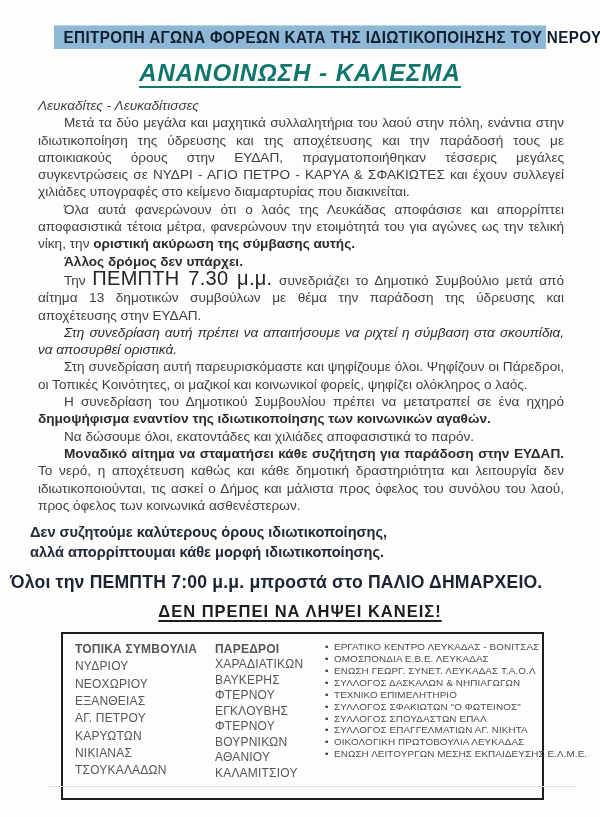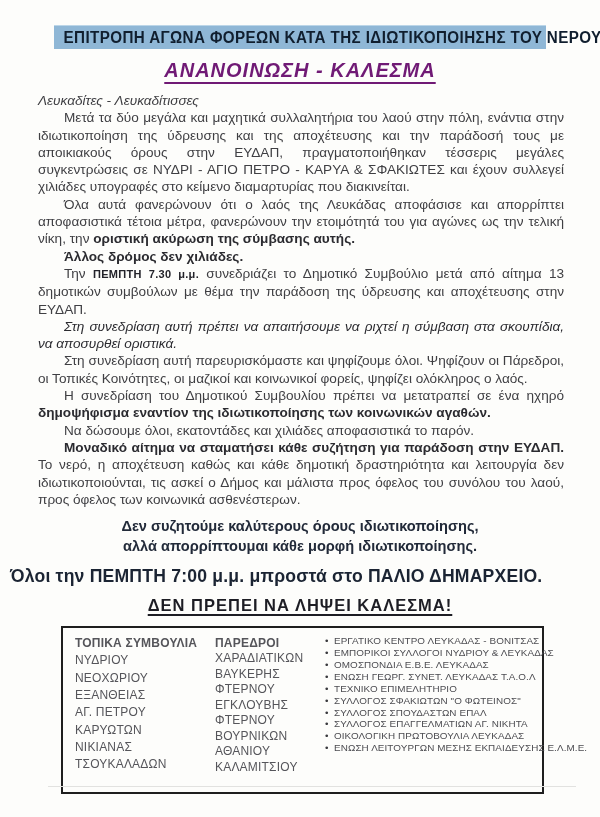--- a/index.html
+++ b/index.html
@@ -30,45 +30,44 @@
     display:inline-block;
     transform:scale(.98,1.12);
     transform-origin:center;
   }
   
   .heading{
     text-align:center;
     margin:10px 0 6px 0;
   }
   .heading span{
-    font-size:20px;
+    font-size:24px;
     font-weight:bold;
     font-style:italic;
-    color:#701a75;
+    color:#0f766e;
     letter-spacing:1px;
     text-decoration:underline;
     text-decoration-thickness:2px;
     text-underline-offset:5px;
   }
   
   .body-text{
     margin:10px 36px 0 38px;
     font-size:13.6px;
     line-height:17.3px;
     text-align:justify;
   }
   .body-text p{margin:0;}
   .indent{text-indent:26px;}
   .b{font-weight:bold;color:#2b2b30;}
   .bi{font-weight:normal;font-style:italic;color:#2b2b30;}
   .it{font-style:italic;}
-  .time-big{font-weight:bold;font-size:11px;color:#23232a;letter-spacing:.3px;}
+  .time-big{font-weight:normal;font-size:20px;color:#23232a;letter-spacing:.3px;}
   
   .slogan{
-    text-align:center;
     margin:8px 30px 0 30px;
     font-weight:bold;
     font-size:14.6px;
     line-height:20px;
     color:#222a39;
   }
   .call-line{
     text-align:left;
     margin:10px 10px 0 10px;
     font-weight:bold;
@@ -153,21 +152,21 @@
   <div class="heading">
     <span>ΑΝΑΝΟΙΝΩΣΗ - ΚΑΛΕΣΜΑ</span>
   </div>
 
   <div class="body-text">
     <p class="it">Λευκαδίτες - Λευκαδίτισσες</p>
     <p class="indent">Μετά τα δύο μεγάλα και μαχητικά συλλαλητήρια του λαού στην πόλη, ενάντια στην ιδιωτικοποίηση της ύδρευσης και της αποχέτευσης και την παράδοσή τους με αποικιακούς όρους στην ΕΥΔΑΠ, πραγματοποιήθηκαν τέσσερις μεγάλες συγκεντρώσεις σε ΝΥΔΡΙ - ΑΓΙΟ ΠΕΤΡΟ - ΚΑΡΥΑ &amp; ΣΦΑΚΙΩΤΕΣ και έχουν συλλεγεί χιλιάδες υπογραφές στο κείμενο διαμαρτυρίας που διακινείται.</p>
     <p class="indent">
       <span>Όλα αυτά φανερώνουν ότι ο λαός της Λευκάδας αποφάσισε και απορρίπτει αποφασιστικά τέτοια μέτρα, φανερώνουν την ετοιμότητά του για αγώνες ως την τελική νίκη, την </span><span class="b">οριστική ακύρωση της σύμβασης αυτής.</span>
     </p>
-    <p class="indent b">Άλλος δρόμος δεν χιλιάδες.</p>
+    <p class="indent b">Άλλος δρόμος δεν υπάρχει.</p>
     <p class="indent">
       <span>Την </span><span class="time-big">ΠΕΜΠΤΗ 7.30 μ.μ.</span><span> συνεδριάζει το Δημοτικό Συμβούλιο μετά από αίτημα 13 δημοτικών συμβούλων με θέμα την παράδοση της ύδρευσης και αποχέτευσης στην ΕΥΔΑΠ.</span>
     </p>
     <p class="indent bi">Στη συνεδρίαση αυτή πρέπει να απαιτήσουμε να ριχτεί η σύμβαση στα σκουπίδια, να αποσυρθεί οριστικά.</p>
     <p class="indent">Στη συνεδρίαση αυτή παρευρισκόμαστε και ψηφίζουμε όλοι. Ψηφίζουν οι Πάρεδροι, οι Τοπικές Κοινότητες, οι μαζικοί και κοινωνικοί φορείς, ψηφίζει ολόκληρος ο λαός.</p>
     <p class="indent">
       <span>Η συνεδρίαση του Δημοτικού Συμβουλίου πρέπει να μετατραπεί σε ένα ηχηρό </span><span class="b">δημοψήφισμα εναντίον της ιδιωτικοποίησης των κοινωνικών αγαθών.</span>
     </p>
     <p class="indent">Να δώσουμε όλοι, εκατοντάδες και χιλιάδες αποφασιστικά το παρόν.</p>
     <p class="indent">
@@ -176,21 +175,21 @@
   </div>
 
   <div class="slogan">
     <div>Δεν συζητούμε καλύτερους όρους ιδιωτικοποίησης,</div>
     <div>αλλά απορρίπτουμαι κάθε μορφή ιδιωτικοποίησης.</div>
   </div>
 
   <div class="call-line">Όλοι την ΠΕΜΠΤΗ 7:00 μ.μ. μπροστά στο ΠΑΛΙΟ ΔΗΜΑΡΧΕΙΟ.</div>
 
   <div class="final-line">
-    <span>ΔΕΝ ΠΡΕΠΕΙ ΝΑ ΛΗΨΕΙ ΚΑΛΕΣΜΑ!</span>
+    <span>ΔΕΝ ΠΡΕΠΕΙ ΝΑ ΛΗΨΕΙ ΚΑΝΕΙΣ!</span>
   </div>
 
   <div class="sign-box">
     <ul class="col col-councils">
       <li class="col-header">ΤΟΠΙΚΑ ΣΥΜΒΟΥΛΙΑ</li>
       <li>ΝΥΔΡΙΟΥ</li>
       <li>ΝΕΟΧΩΡΙΟΥ</li>
       <li>ΕΞΑΝΘΕΙΑΣ</li>
       <li>ΑΓ. ΠΕΤΡΟΥ</li>
       <li>ΚΑΡΥΩΤΩΝ</li>
@@ -203,23 +202,23 @@
       <li>ΒΑΥΚΕΡΗΣ</li>
       <li>ΦΤΕΡΝΟΥ</li>
       <li>ΕΓΚΛΟΥΒΗΣ</li>
       <li>ΦΤΕΡΝΟΥ</li>
       <li>ΒΟΥΡΝΙΚΩΝ</li>
       <li>ΑΘΑΝΙΟΥ</li>
       <li>ΚΑΛΑΜΙΤΣΙΟΥ</li>
     </ul>
     <ul class="col col-orgs">
       <li>ΕΡΓΑΤΙΚΟ ΚΕΝΤΡΟ ΛΕΥΚΑΔΑΣ - ΒΟΝΙΤΣΑΣ</li>
-      <li>ΕΜΠΟΡΙΚΟΙ ΣΥΛΛΟΓΟΙ ΝΥΔΡΙΟΥ &amp; ΛΕΥΚΑΔΑΣ</li>
       <li>ΟΜΟΣΠΟΝΔΙΑ Ε.Β.Ε. ΛΕΥΚΑΔΑΣ</li>
       <li>ΕΝΩΣΗ ΓΕΩΡΓ. ΣΥΝΕΤ. ΛΕΥΚΑΔΑΣ Τ.Α.Ο.Λ</li>
+      <li>ΣΥΛΛΟΓΟΣ ΔΑΣΚΑΛΩΝ &amp; ΝΗΠΙΑΓΩΓΩΝ</li>
       <li>ΤΕΧΝΙΚΟ ΕΠΙΜΕΛΗΤΗΡΙΟ</li>
       <li>ΣΥΛΛΟΓΟΣ ΣΦΑΚΙΩΤΩΝ "Ο ΦΩΤΕΙΝΟΣ"</li>
       <li>ΣΥΛΛΟΓΟΣ ΣΠΟΥΔΑΣΤΩΝ ΕΠΑΛ</li>
       <li>ΣΥΛΛΟΓΟΣ ΕΠΑΓΓΕΛΜΑΤΙΩΝ ΑΓ. ΝΙΚΗΤΑ</li>
       <li>ΟΙΚΟΛΟΓΙΚΗ ΠΡΩΤΟΒΟΥΛΙΑ ΛΕΥΚΑΔΑΣ</li>
       <li>ΕΝΩΣΗ ΛΕΙΤΟΥΡΓΩΝ ΜΕΣΗΣ ΕΚΠΑΙΔΕΥΣΗΣ Ε.Λ.Μ.Ε.</li>
     </ul>
   </div>
 
   <div class="bottom-line"></div>

